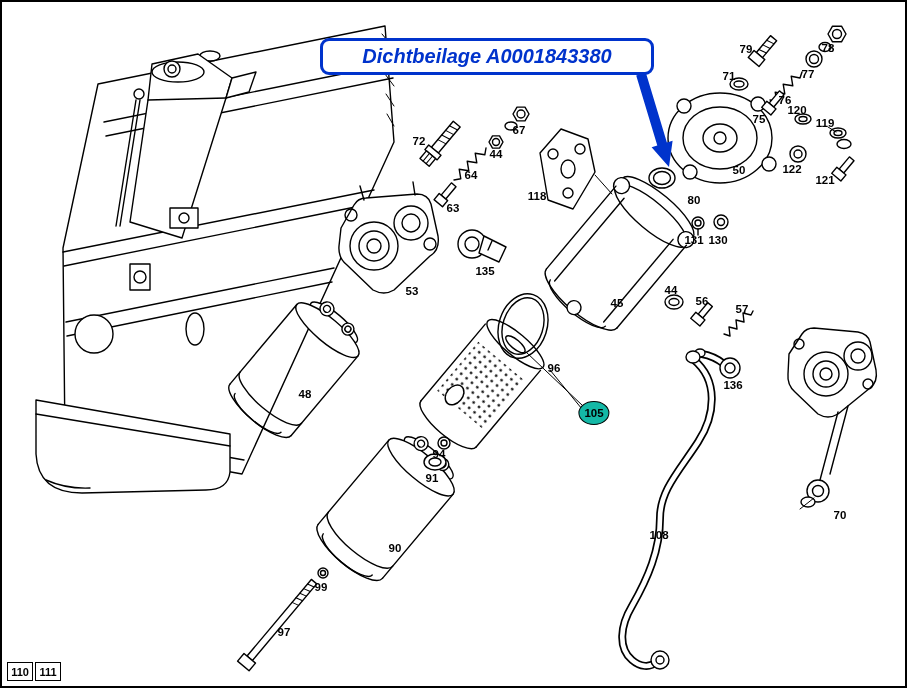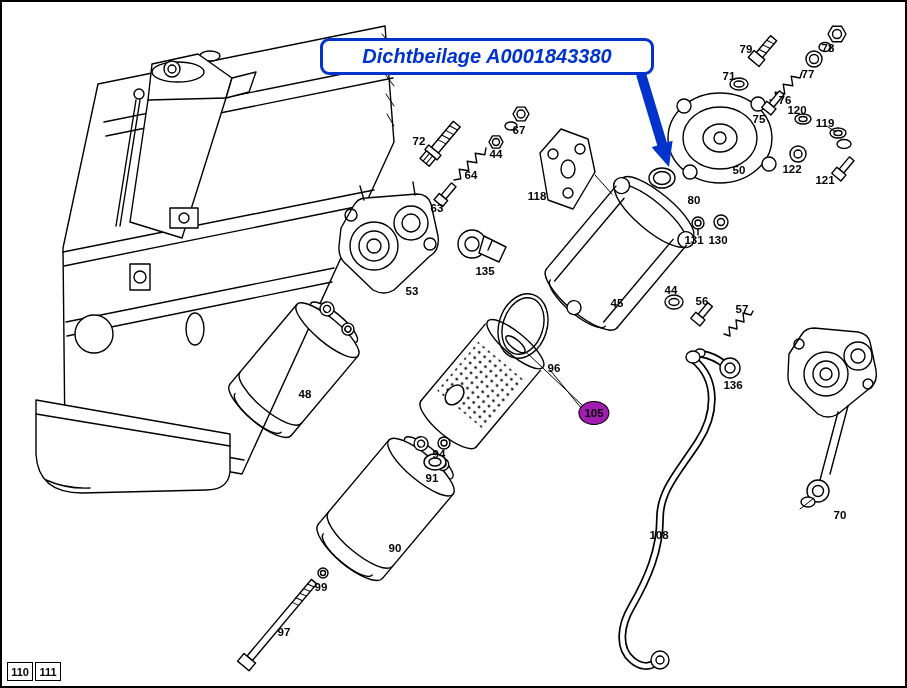--- a/index.html
+++ b/index.html
@@ -11,21 +11,21 @@
     stroke:#000; stroke-width:1.4; fill:none; stroke-linejoin:round; stroke-linecap:round;
   }
   #art .white { fill:#fff; }
   #art .dotfill { fill:#000; stroke:none; }
   #art .thin { stroke-width:1; }
   #art .tube-outer { stroke-width:8; }
   #art .tube-inner { stroke:#fff; stroke-width:4.6; }
   #art .arrowfill { fill:var(--accent); stroke:none; }
   #part-labels { position:absolute; left:0; top:0; width:100%; height:100%; z-index:2; pointer-events:none; }
   .part-label { position:absolute; transform:translate(-50%,-50%); font-weight:bold; font-size:11.5px; color:#000; white-space:nowrap; }
-  .part-label.circled { border:1.6px solid #000; border-radius:50%; padding:5px 5px; background:#a21caf; }
+  .part-label.circled { border:1.6px solid #000; border-radius:50%; padding:5px 5px; background:#14b8a6; }
   .callout { position:absolute; left:318px; top:36px; width:334px; height:37px; z-index:3;
     border:3px solid var(--accent); border-radius:9px; background:#fff;
     display:flex; align-items:center; justify-content:center;
     font-weight:bold; font-style:italic; font-size:20px; color:var(--accent); }
   .page-tabs { position:absolute; left:5px; bottom:5px; display:flex; gap:2px; z-index:3; }
   .page-tab { min-width:26px; height:19px; padding:0 3px; border:1.5px solid #000; background:#fff;
     display:flex; align-items:center; justify-content:center; font-size:11px; font-weight:bold; color:#000; }
 </style>
 </head>
 <body>
@@ -337,21 +337,21 @@
       <path class="thin" d="M593,173 L610,192"></path>
     </g>
 
     <g>
       <polygon class="arrowfill" points="634.2,73.4 655.3,143.4 649.6,145.2 667,165 670.6,138.8 664.9,140.6 643.8,70.6"></polygon>
     </g>
   </svg>
 
   <div id="part-labels">
       <div class="part-label" style="left: 417px; top: 139px;">72</div>
-      <div class="part-label" style="left: 435px; top: 206px; text-align: right;">63</div>
+      <div class="part-label" style="left: 451px; top: 206px; text-align: right;">63</div>
       <div class="part-label" style="left: 469px; top: 173px;">64</div>
       <div class="part-label" style="left: 494px; top: 152px;">44</div>
       <div class="part-label" style="left: 517px; top: 128px;">67</div>
       <div class="part-label" style="left: 535px; top: 194px;">118</div>
       <div class="part-label" style="left: 410px; top: 289px;">53</div>
       <div class="part-label" style="left: 483px; top: 269px;">135</div>
       <div class="part-label" style="left: 303px; top: 392px;">48</div>
       <div class="part-label" style="left: 615px; top: 301px;">45</div>
       <div class="part-label" style="left: 552px; top: 366px;">96</div>
       <div class="part-label circled" style="left: 592px; top: 411px;">105</div>

